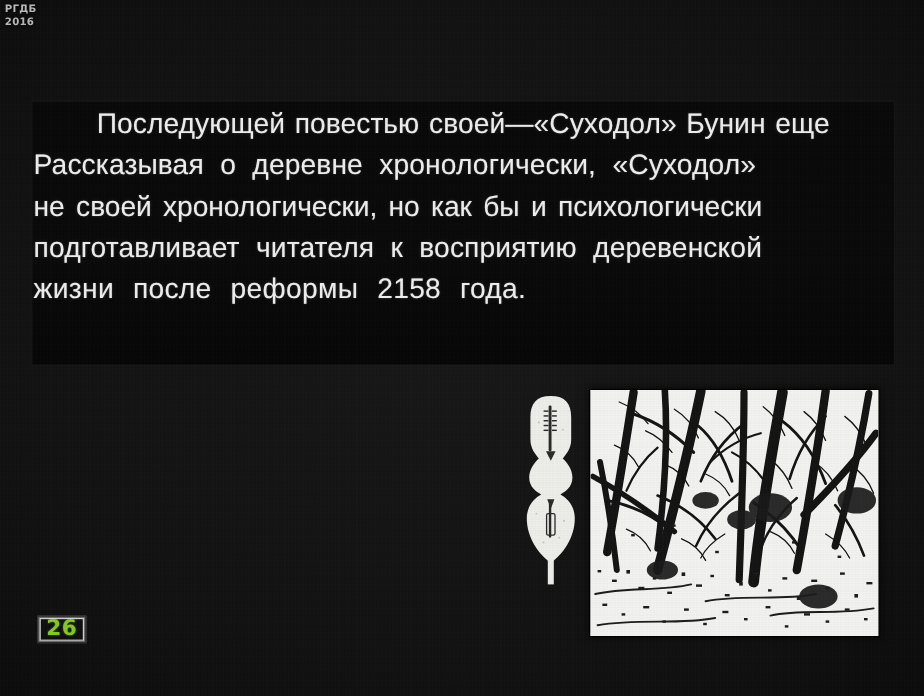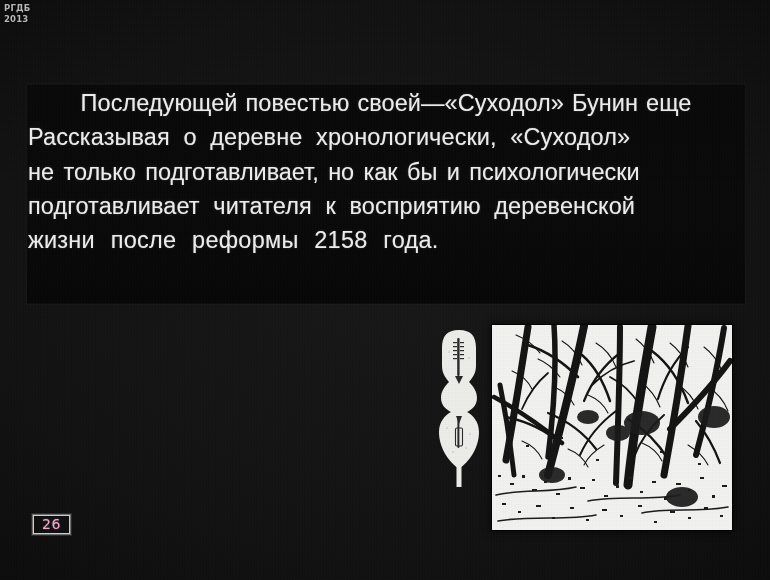--- a/index.html
+++ b/index.html
@@ -120,50 +120,50 @@
   .photo svg { display: block; }
 
   
   .frame-no {
     position: absolute;
     left: 33px;
     top: 515px;
     min-width: 27px;
     padding: 1px 4px 2px 4px;
     text-align: center;
-    color: #f9a8d4;
+    color: #84cc16;
     font-family: "DejaVu Sans", sans-serif;
-    font-size: 14px;
-    font-weight: 400;
+    font-size: 18px;
+    font-weight: 700;
     line-height: 14px;
     letter-spacing: .5px;
     border: 1px solid #cfcfcf;
     outline: 1px solid #2a2a2a;
     outline-offset: 1px;
     box-shadow: 0 0 0 2px rgba(190,190,190,.55);
     text-shadow: 0 0 2px rgba(255,255,255,.3);
   }
 </style>
 </head>
 <body>
 
 <div id="slide">
   <div class="base"></div>
 
   <div class="watermark">
     <div>РГДБ</div>
-    <div>2013</div>
+    <div>2016</div>
   </div>
 
   <div class="caption-block"></div>
 
   <div class="caption-text">
     <div class="cap-line l1">Последующей повестью своей—«Суходол» Бунин еще</div>
     <div class="cap-line l3">Рассказывая о деревне хронологически, «Суходол»</div>
-    <div class="cap-line l4">не только подготавливает, но как бы и психологически</div>
+    <div class="cap-line l4">не своей хронологически, но как бы и психологически</div>
     <div class="cap-line l5">подготавливает читателя к восприятию деревенской</div>
     <div class="cap-line l6">жизни после реформы 2158 года.</div>
   </div>
 
   <div class="ornament">
     <svg width="60" height="160" viewBox="0 0 60 160">
       <path d="M30 2
                C 42 2, 47 8, 47 20
                L 47 38
                C 47 46, 43 50, 40 54

